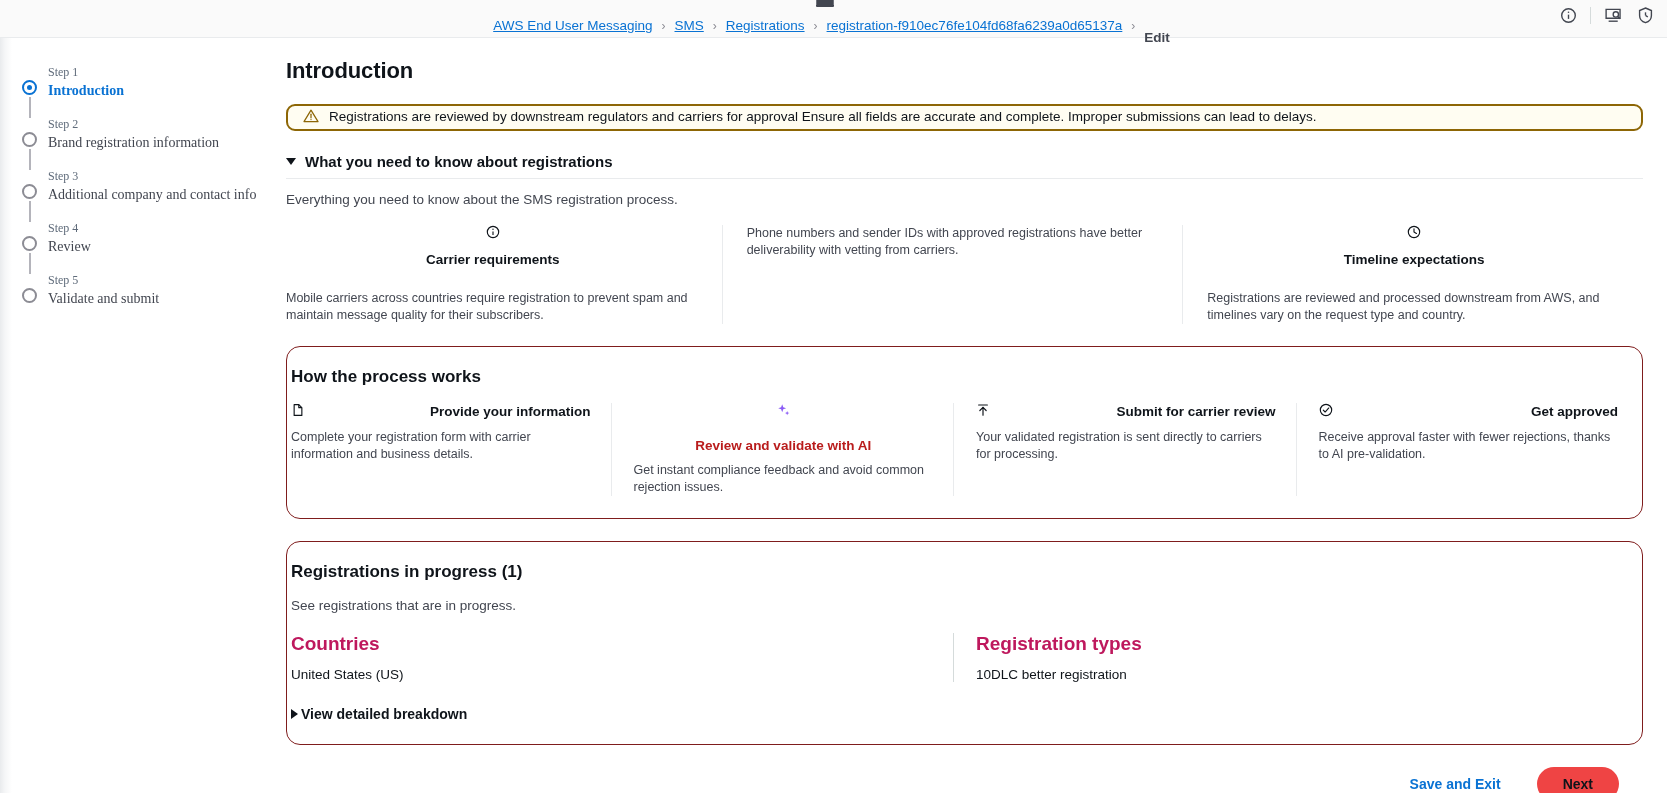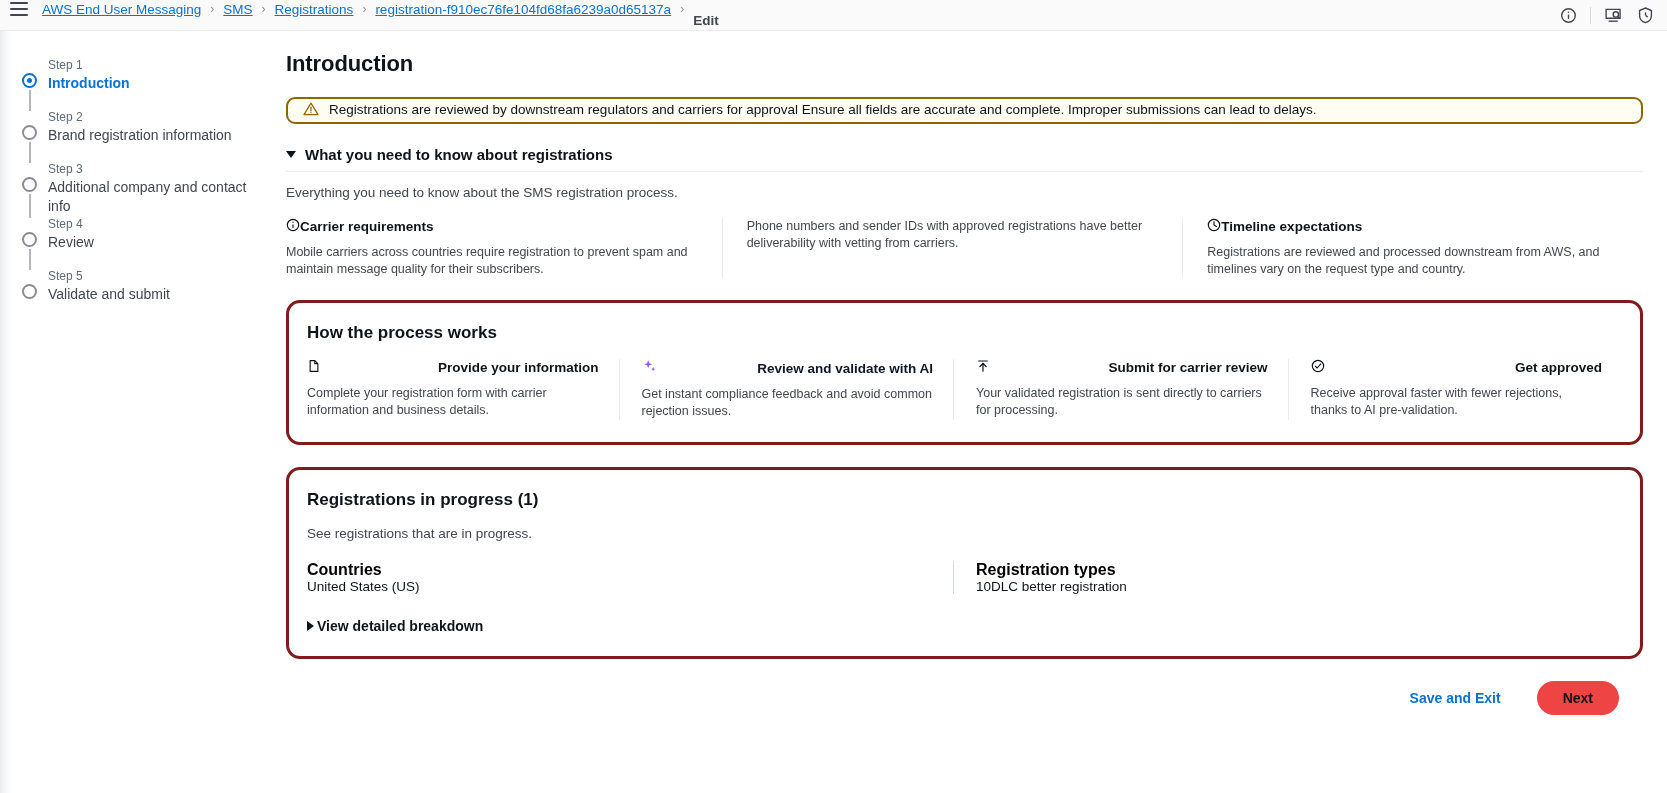--- a/index.html
+++ b/index.html
@@ -6,27 +6,28 @@
   html, body {
     width: 1667px; height: 793px;
     font-family: "Liberation Sans", sans-serif;
     background: #ffffff;
     color: #16191f;
     overflow: hidden;
   }
 
   
   .topbar {
-    height: 31px;
+    height: 38px;
     background: #fafafa;
     border-bottom: 1px solid #e9ebed;
     display: flex;
     align-items: center;
     padding: 0 14px 12px 10px;
     position: relative;
+    flex-direction: column;
   }
   .hamburger {
     width: 18px; height: 14px;
     display: flex; flex-direction: column; justify-content: space-between;
     margin-right: 14px;
     cursor: pointer;
   }
   .hamburger i { display:block; height: 2.2px; background: #424650; border-radius: 1px; }
 
   .breadcrumb { display: flex; align-items: center; font-size: 13.5px; }
@@ -58,21 +59,21 @@
     pointer-events: none;
   }
 
   
   .wizard {
     width: 286px;
     flex: 0 0 286px;
     padding: 26px 20px 0 0;
   }
   .steps { position: relative; margin-left: 22px; }
-  .step { position: relative; padding-left: 26px; min-height: 52px; }
+  .step { position: relative; padding-left: 26px; min-height: 52px; font-family: Liberation Serif, serif; }
   .step .marker {
     position: absolute; left: 0; top: 16px;
     width: 15px; height: 15px; border-radius: 50%;
     border: 2px solid #8c8c94; background: #ffffff;
   }
   .step.active .marker { border-color: #0972d3; }
   .step.active .marker::after {
     content: ""; position: absolute; left: 3px; top: 3px;
     width: 5px; height: 5px; border-radius: 50%; background: #0972d3;
   }
@@ -115,47 +116,47 @@
   }
   .tri-down { width:0;height:0;border-left:5px solid transparent;border-right:5px solid transparent;border-top:7px solid #0f141a; }
   .tri-right { width:0;height:0;border-top:5px solid transparent;border-bottom:5px solid transparent;border-left:7px solid #0f141a; }
   .divider { height: 1px; background: #e9ebed; }
   .expander-desc { font-size: 13.5px; color: #424650; padding: 13px 0 18px; }
 
   .cols3 { display: flex; }
   .col { flex: 1; padding-right: 22px; }
   .col + .col { border-left: 1px solid #e9ebed; padding-left: 24px; }
   .col-title {
-    display: flex; align-items: center; gap: 0;
-    font-size: 13.5px; font-weight: 700; color: #0f141a; margin-bottom: 9px;
+    display: flex; align-items: center; gap: 10px;
+    font-size: 13.5px; font-weight: 700; color: #0f141a; margin-bottom: 23px; flex-direction: column;
   }
   .col-body { font-size: 12.5px; color: #424650; line-height: 17px; }
 
   
   .card {
-    border: 3px solid #7f1d1d;
+    border: 1px solid #7f1d1d;
     border-radius: 14px;
     background: #ffffff;
-    padding: 20px 18px 22px;
+    padding: 20px 4px 22px;
     margin-top: 22px;
   }
   .card-title { font-size: 17px; font-weight: 700; color: #0f141a; margin-bottom: 16px; }
   .card-sub { font-size: 13.5px; color: #424650; margin-bottom: 20px; }
 
   .proc-cols { display: flex; }
   .proc { flex: 1; padding-right: 20px; }
   .proc + .proc { border-left: 1px solid #e9ebed; padding-left: 22px; }
   .proc-title { display:flex; align-items:center; gap:17px; font-size: 13.5px; font-weight: 700; color: #0f141a; margin-bottom: 9px; justify-content: space-between; }
-  .proc-title.ai { color: #0f172a; }
+  .proc-title.ai { color: #b91c1c; flex-direction: column; }
   .proc-body { font-size: 12.5px; color: #424650; line-height: 17px; }
 
   .reg-cols { display: flex; margin-bottom: 24px; }
   .reg-col { flex: 1; padding-right: 20px; }
   .reg-col + .reg-col { border-left: 1px solid #d5dbdb; padding-left: 22px; }
-  .reg-label { font-size: 16px; font-weight: 700; color: #000000; margin-bottom: 0; }
+  .reg-label { font-size: 19px; font-weight: 700; color: #be185d; margin-bottom: 12px; }
   .reg-value { font-size: 13.5px; color: #0f141a; }
 
   .breakdown { display: flex; align-items: center; gap: 3px; font-size: 14px; font-weight: 700; color: #0f141a; cursor: pointer; }
 
   
   .footer {
     display: flex; align-items: center; justify-content: flex-end; gap: 36px;
     padding: 22px 24px 0 0;
   }
   .link-btn { font-size: 14px; font-weight: 700; color: #0972d3; cursor: pointer; background:none;border:none; font-family: inherit; }

